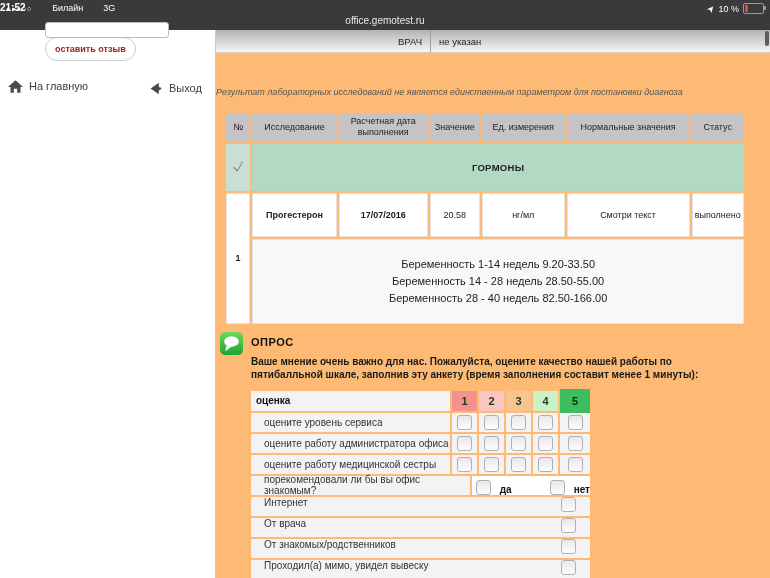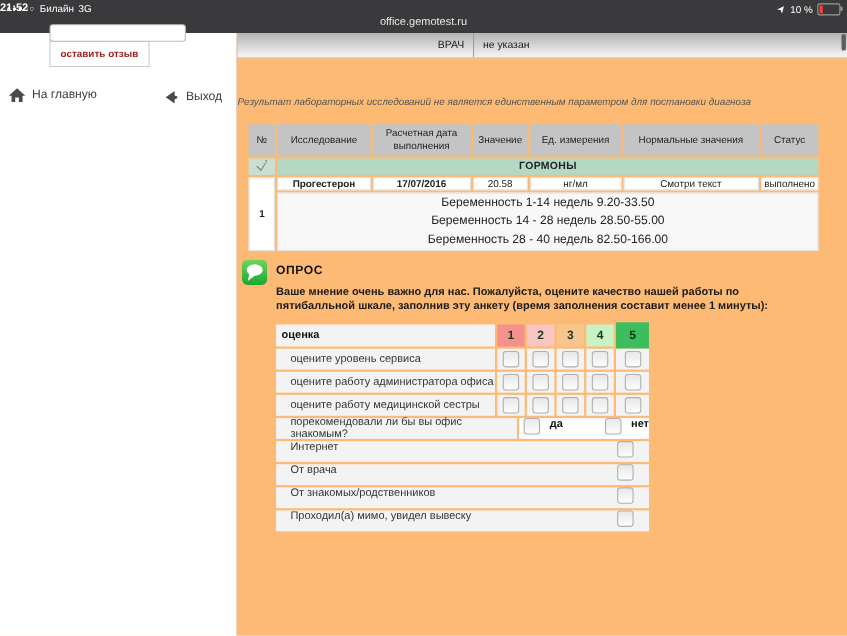--- a/index.html
+++ b/index.html
@@ -1,37 +1,37 @@
 <!DOCTYPE html>
 <html><head>
 <meta charset="utf-8">
 <style>
   html,body{margin:0;padding:0}
   body{width:770px;height:578px;position:relative;overflow:hidden;background:#fff;
        font-family:"Liberation Sans","DejaVu Sans",sans-serif;color:#222}
 
   
   .statusbar{position:absolute;top:0;left:0;width:770px;height:30px;background:#3a3a3c;color:#fff;z-index:2}
-  .sb-left{position:absolute;left:6px;top:3px;font-size:9px;display:flex;align-items:center;gap:4px;color:#fdfdfd}
+  .sb-left{position:absolute;left:6px;top:3px;font-size:9px;display:flex;align-items:center;gap:20px;color:#fdfdfd}
   .sb-signal{font-size:7px;letter-spacing:1px}
   .sb-time{position:absolute;top:2px;left:0;width:100%;text-align:left;font-size:10px;font-weight:bold}
   .sb-url{position:absolute;top:15px;left:0;width:100%;text-align:center;font-size:10px;color:#e8e8e8}
   .sb-right{position:absolute;right:6px;top:3px;font-size:9px;display:flex;align-items:center;gap:4px}
   .loc-arrow{display:inline-block;transform:rotate(-50deg);font-size:9px}
   .battery{width:19px;height:9px;border:1px solid #9a9a9a;border-radius:2px;position:relative;display:inline-block}
   .battery .fill{position:absolute;left:1px;top:1px;bottom:1px;width:3px;background:#ff3b30}
   .battery .tip{position:absolute;right:-3px;top:2px;width:2px;height:4px;background:#9a9a9a;border-radius:0 1px 1px 0}
 
   
   .partial-box{position:absolute;left:45px;top:22px;width:122px;height:14px;background:#fff;
                border:1px solid #bbb;border-radius:3px;z-index:3}
 
   
   .sidebar{position:absolute;left:0;top:30px;width:215px;height:548px;background:#fff}
-  .feedback-btn{position:absolute;left:45px;top:7px;background:#fff;border:1px solid #ccc;border-radius:0;
+  .feedback-btn{position:absolute;left:45px;top:7px;background:#fff;border:1px solid #ccc;border-radius:12px;
                 padding:6px 9px;font-size:9px;font-weight:bold;color:#9e2020;cursor:pointer;
                 font-family:"Liberation Sans","DejaVu Sans",sans-serif}
   .nav-link{position:absolute;display:flex;gap:6px;font-size:11px;color:#3d3d3d;cursor:pointer}
   .nav-home{left:8px;top:50px}
   .nav-exit{left:148px;top:52px}
 
   
   .main-panel{position:absolute;left:215px;top:30px;width:573px;height:548px;background:#fdba74;
               border-left:1px solid #c9c9c9;border-right:1px solid #c9c9c9;box-sizing:border-box}
   .doctor-row{height:22px;background:linear-gradient(#b2b2b2,#f6f6f6);border-bottom:1px solid #cfcfcf;
@@ -41,21 +41,21 @@
   .doctor-value{display:flex;align-items:center;padding-left:8px;color:#222}
 
   .disclaimer{margin-top:34px;text-align:left;font-style:italic;font-size:9px;color:#555}
   .red-box{margin:8px 8px 0;border:2px solid #e03030;background:#fff;text-align:center;
            padding:6px 4px;font-size:9.5px;font-weight:bold;font-style:italic;color:#e03030}
 
   
   table.results{margin:14px 8px 0;border-collapse:separate;border-spacing:2px;table-layout:fixed;
                 width:522px;font-size:9px;color:#222}
   .results th{background:#c4c4c4;font-weight:normal;text-align:center;padding:3px 2px;line-height:1.25}
-  .results td{text-align:center;padding:0 2px;background:#fff;border:1px solid #e2e2e2}
+  .results td{text-align:center;padding:16px 2px;background:#fff;border:1px solid #e2e2e2}
   .results td.cell-check{background:#c8dfd2;border:none}
   .results td.cell-group{background:#b3d8c4;border:none;font-weight:bold;font-size:9.5px;letter-spacing:.3px}
   .results td.cell-ref{background:#f8f8f8;font-size:11px;line-height:1.55}
   .results .b{font-weight:bold}
   .c-num{width:24px}.c-name{width:84px}.c-date{width:88px}.c-val{width:50px}
   .c-unit{width:82px}.c-norm{width:122px}.c-stat{width:52px}
 
   
   .survey{position:relative;margin:4px 0 0 8px;padding-left:27px}
   .survey-icon{position:absolute;left:-4px;top:2px}
@@ -66,21 +66,21 @@
   .r-row{display:flex;height:19px;margin-bottom:2px}
   .r-row.hdr{height:20px}
   .r-label{flex:1;background:#f3f3f3;display:flex;align-items:center;padding-left:13px;color:#333;margin-right:2px}
   .r-label.bold{font-weight:bold;padding-left:5px;color:#111}
   .r-cell{width:25px;margin-right:2px;background:#f3f3f3;display:flex;align-items:center;justify-content:center}
   .r-cell.c5{width:30px;margin-right:0}
   .hdr .r-cell{font-weight:bold;font-size:11px;color:#1c3a1c}
   .hdr .r-cell.c5{height:24px;margin-top:-2px;color:#0d330d}
   .cb{width:13px;height:13px;border:1px solid #b0b0b0;border-radius:3px;
       background:linear-gradient(#e8e8e8,#fdfdfd);cursor:pointer;flex:none}
-  .rec-right{display:flex;align-items:flex-start;background:#fff}
+  .rec-right{display:flex;align-items:flex-end;background:#fff}
   .rec-right .cb{margin-left:4px}
   .rec-word{font-weight:bold;color:#111;margin-left:9px}
   .rec-gap{width:34px}
   .suggest-input{width:120px;height:14px;border:1px solid #b5b5b5;border-radius:3px;margin:1px 0 0 2px;
                  font-size:10px;padding:0 4px;font-family:"Liberation Sans","DejaVu Sans",sans-serif}
   .source-q{margin-top:7px;font-weight:bold;font-size:10px;color:#111}
   .s-row{display:flex;align-items:flex-start;height:19px;margin-top:2px;background:#f3f3f3;width:339px;font-size:10px;color:#333}
   .s-row:first-of-type{margin-top:5px}
   .s-label{flex:1;padding-left:13px}
   .s-row .cb{margin-right:14px}

